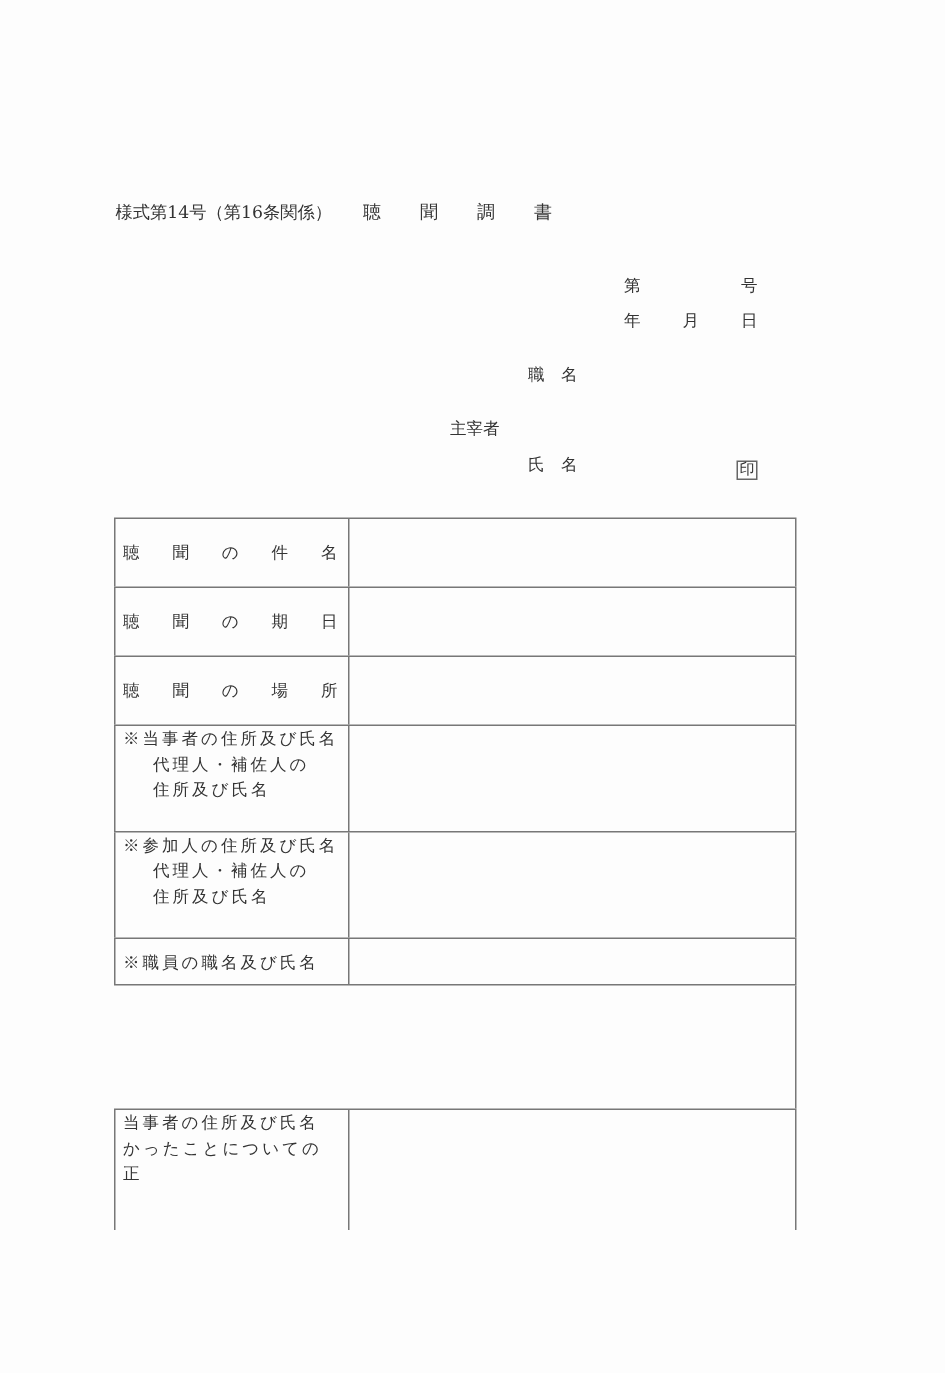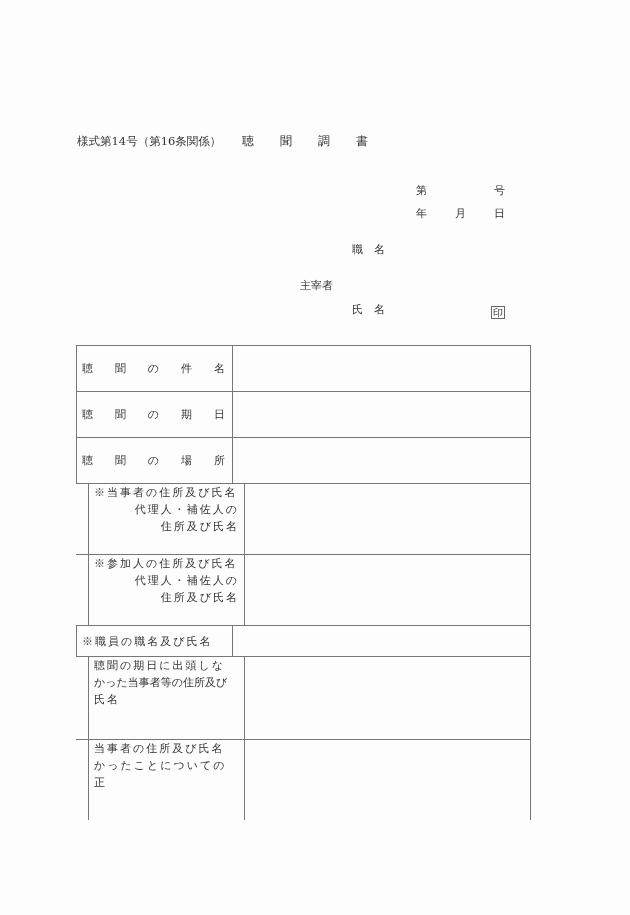--- a/index.html
+++ b/index.html
@@ -10,22 +10,22 @@
   .title { left: 242px; top: 133px; font-size: 12px; }
   .title span { display: inline-block; width: 38px; }
   .hdr { font-size: 11px; }
   .seal { display: inline-block; border: 1.5px solid #666; font-size: 10px; line-height: 11px; padding: 0 1px; }
   .table { position: absolute; left: 76px; top: 345px; width: 455px; }
   .row { display: flex; border-top: 1.5px solid #777; }
   .row .label { width: 148px; border-left: 1.5px solid #777; border-right: 1.5px solid #777;
                 padding: 0 5px; font-size: 11px; letter-spacing: 2px; box-sizing: border-box; width: 157px; }
   .row .value { flex: 1; border-right: 1.5px solid #777; }
   .spread { display: flex; justify-content: space-between; align-items: center; height: 100%; }
-  .multi { padding-top: 12px; line-height: 17px; margin-left: 12px; }
-  .indent { padding-left: 20px; text-align: right; }
+  .multi { padding-top: 12px; line-height: 17px; }
+  .indent { padding-left: 20px; }
 </style>
 </head>
 <body>
 
 <div class="abs form-no">様式第14号（第16条関係）</div>
 
 <div class="abs title">
   <span>聴</span><span>聞</span><span>調</span><span>書</span>
 </div>
 
@@ -92,25 +92,20 @@
       </div>
     <div class="value"></div>
   </div>
   <div class="row" style="height:30px">
     <div class="label" style="display:flex;align-items:center">
         <div>※職員の職名及び氏名</div>
       </div>
     <div class="value"></div>
   </div>
   <div class="row" style="height:82px">
-    <div class="label multi">
-        <div>聴聞の期日に出頭しな</div>
-        <div style="letter-spacing:0">かった当事者等の住所及び</div>
-        <div>氏名</div>
-      </div>
     <div class="value"></div>
   </div>
   <div class="row" style="height:80px">
     <div class="label multi">
         <div>当事者の住所及び氏名</div>
         <div>かったことについての正</div>
       </div>
     <div class="value"></div>
   </div>
 </div>

